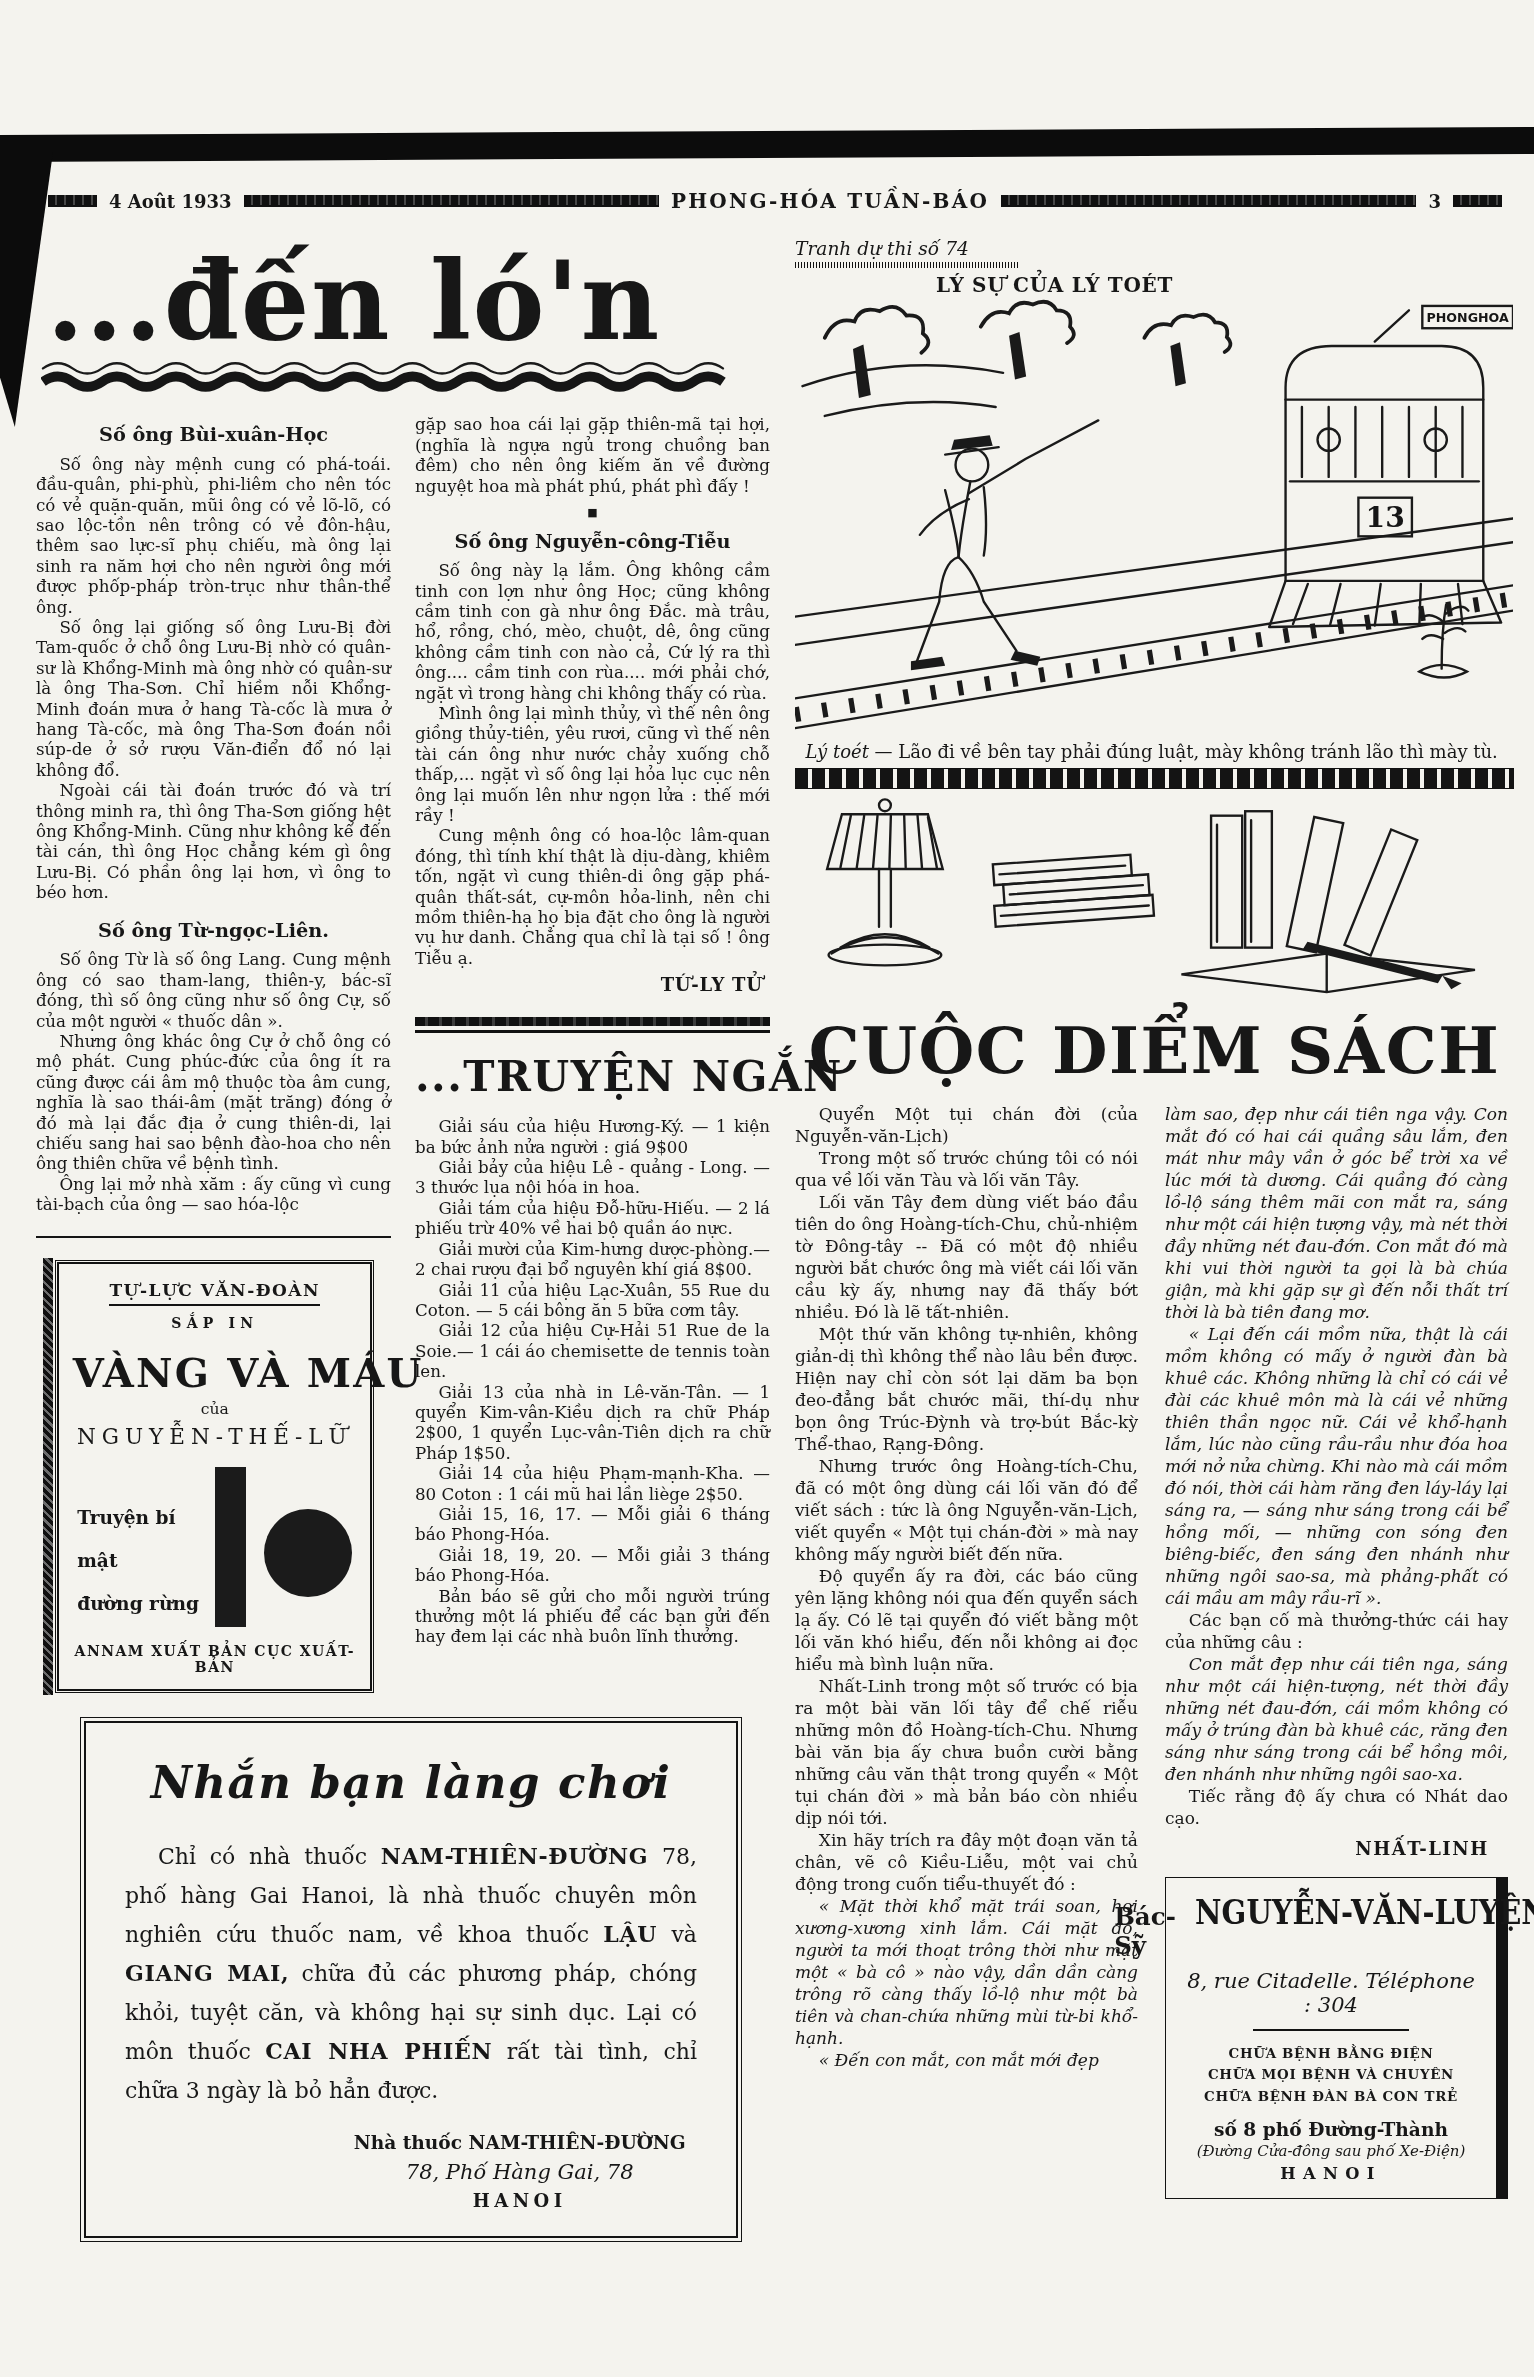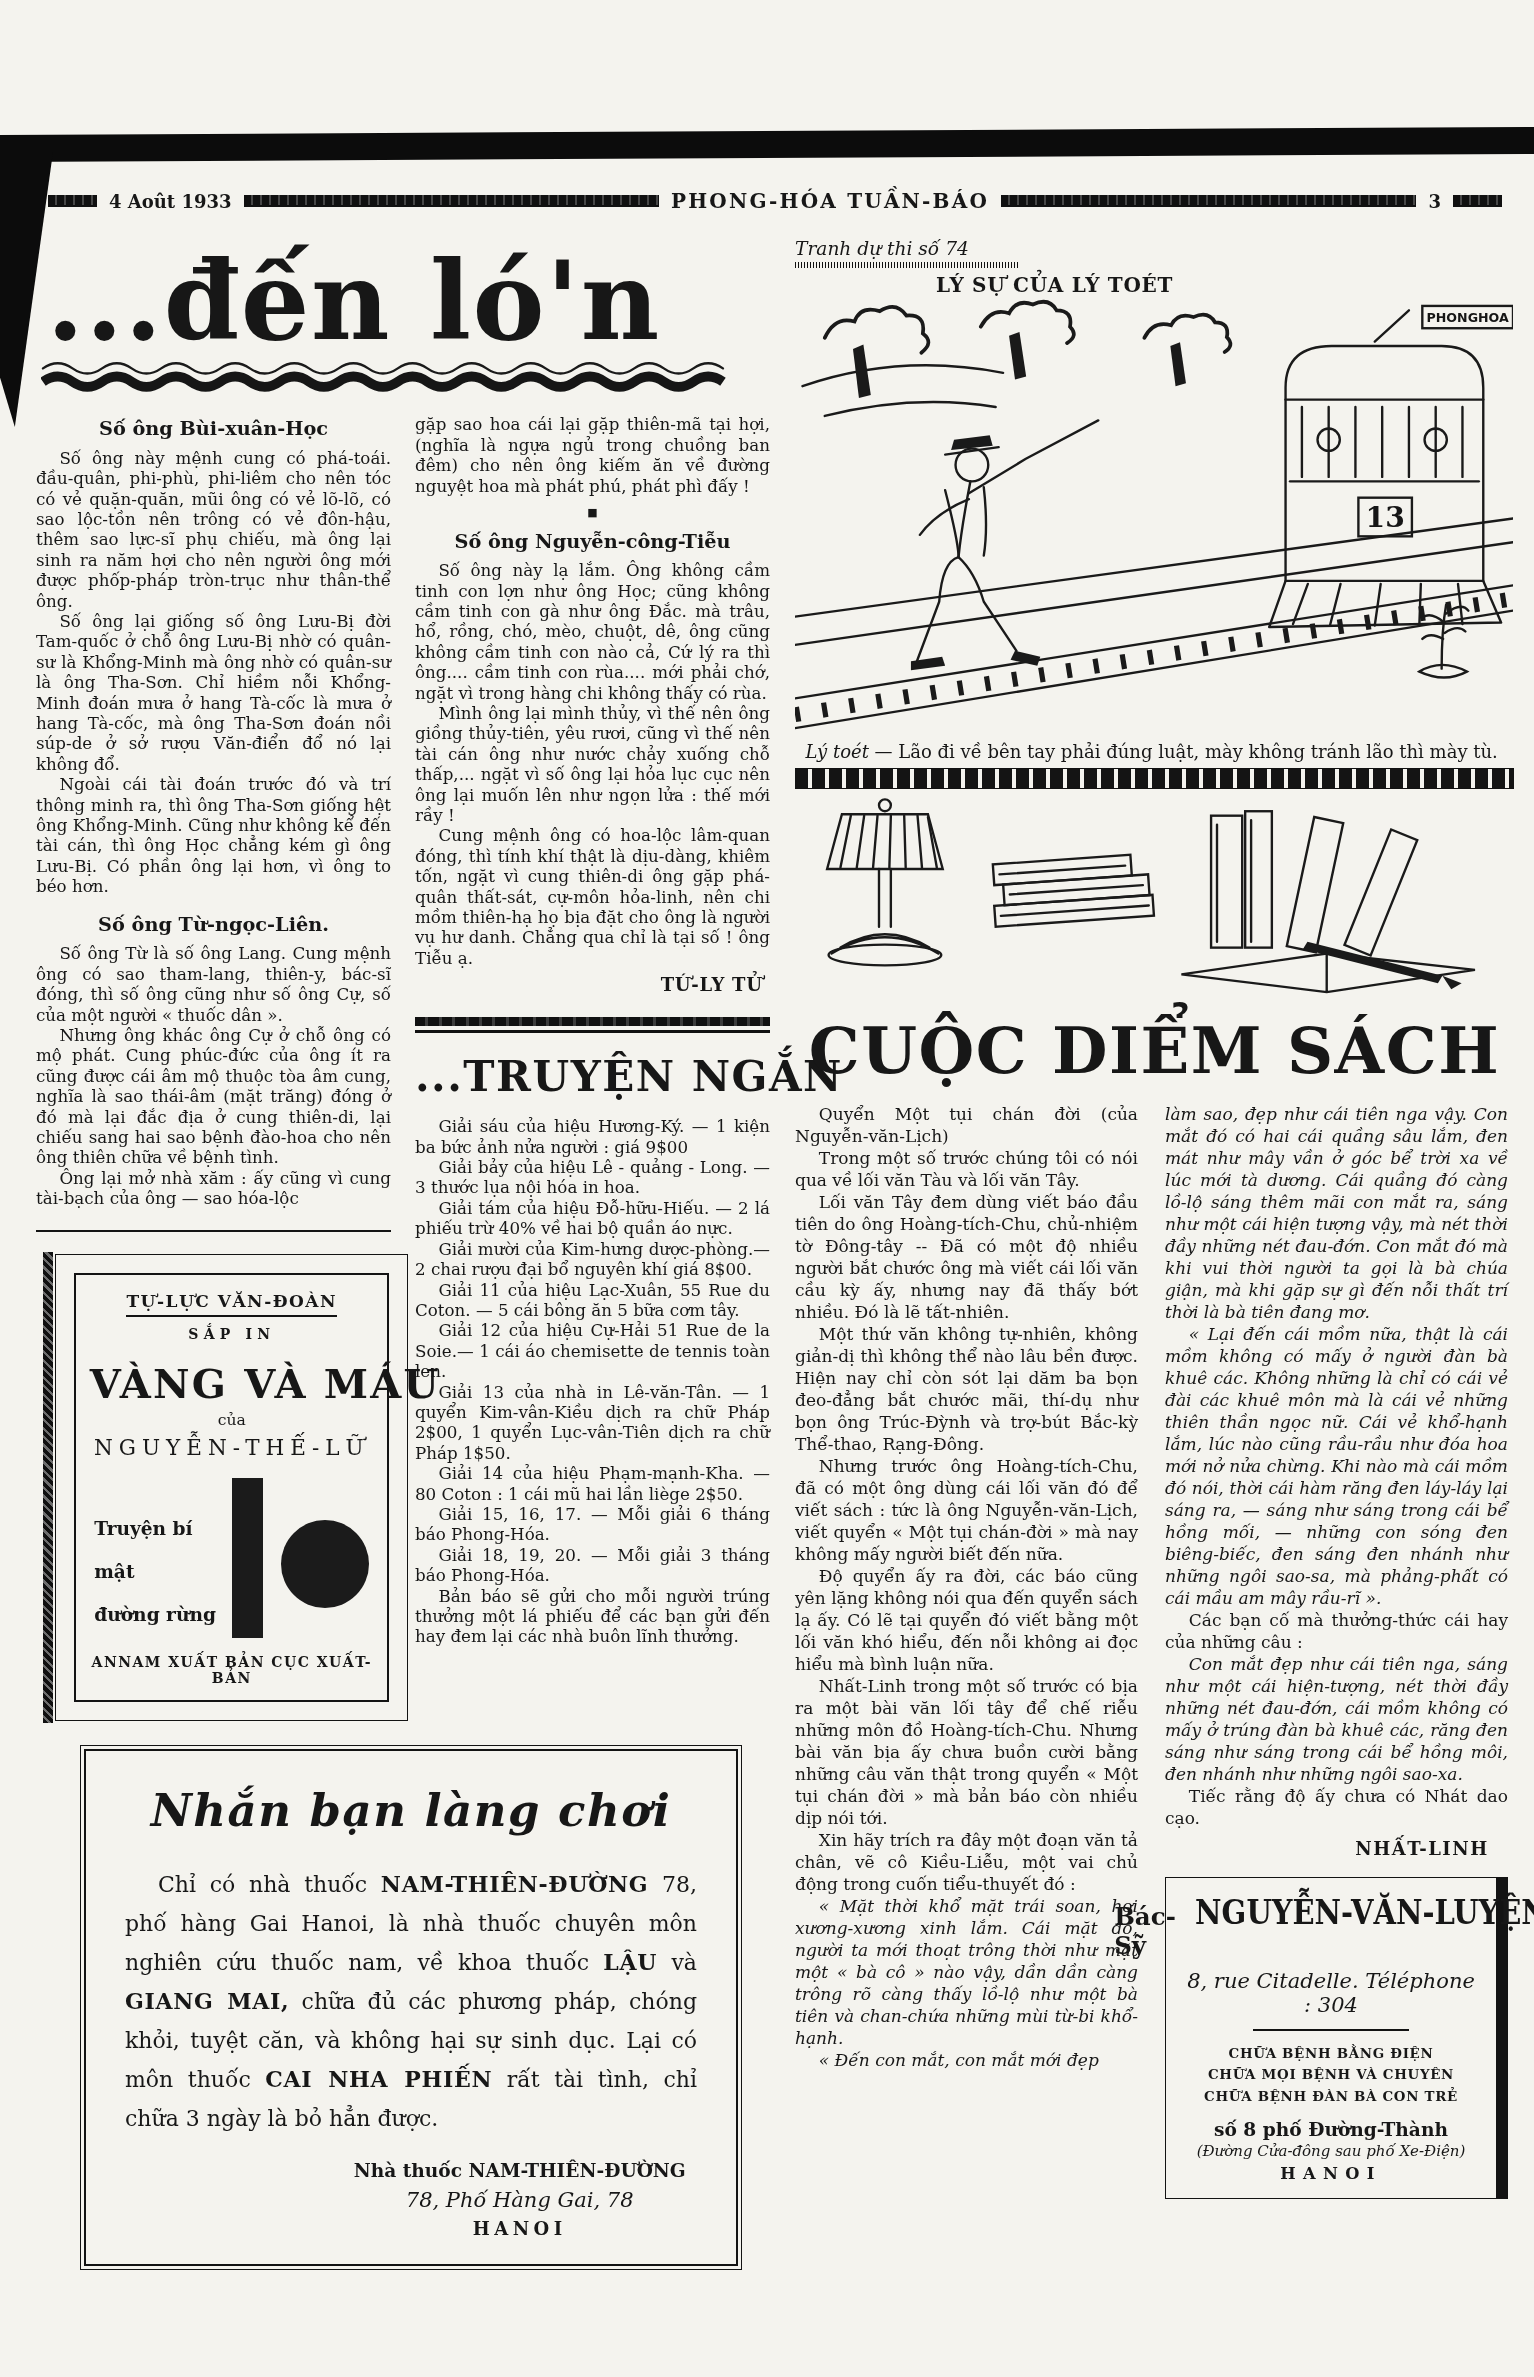--- a/index.html
+++ b/index.html
@@ -20,26 +20,26 @@
   .zone-left{width:734px;flex:0 0 auto;}
   .zone-right{flex:1;min-width:0;}
   
   .headline{font-size:108px;font-weight:bold;line-height:1.02;letter-spacing:1.5px;margin:10.4px 0 1.5px 10.4px;white-space:nowrap;}
   .wavy{margin:3px 0 0 4.5px;}
   
   .cols{display:flex;gap:24px;margin-top:16.3px;}
   .col{width:355px;}
   .col p,.rev-col p{margin:0;font-size:16.7px;line-height:20.4px;text-indent:1.4em;text-align:justify;}
   h3.art{font-size:19.3px;font-weight:bold;text-align:center;margin:16.3px 0 7.4px;}
-  h3.art.first{margin-top:3px;}
+  h3.art.first{margin-top:9px;}
   .sqdiv{text-align:center;font-size:11px;margin:10.4px 0;}
   .sig{text-align:right;font-weight:bold;font-size:18px;letter-spacing:0.7px;margin:6px 7.4px 0 0;}
   .col-rule{border:none;border-top:2.2px solid #141414;margin:21px 0 0;}
   
-  .book-ad{margin:22px 0 0 19.3px;width:315px;position:relative;border:1.5px solid #131313;padding:18px;}
+  .book-ad{margin:22px 0 0 19.3px;width:315px;position:relative;border:1.5px solid #131313;padding:1px;}
   .book-ad::before{content:"";position:absolute;left:-13.4px;top:-3px;bottom:-3px;width:10.4px;
      background:repeating-linear-gradient(45deg,#101010 0 3.7px,#6d6d6d 3.7px 6px);}
   .book-ad-inner{border:2.2px solid #131313;padding:16.3px 13.4px 13.4px;text-align:center;}
   .ba-pub{font-size:17px;font-weight:bold;letter-spacing:1.5px;display:inline-block;border-bottom:2.2px solid #131313;padding-bottom:3.7px;}
   .ba-sapin{font-size:14px;font-weight:bold;letter-spacing:5.2px;margin-top:9px;}
   .ba-title{font-size:40px;font-weight:bold;letter-spacing:2.2px;margin:18px 0 4.5px;white-space:nowrap;}
   .ba-cua{font-size:15.6px;margin:4.5px 0;}
   .ba-author{font-size:21.5px;letter-spacing:6px;margin:6px 0 18px;white-space:nowrap;}
   .ba-mid{display:flex;justify-content:space-between;align-items:flex-start;padding:0 4.5px;margin-bottom:16.3px;}
   .ba-tag{font-size:18.6px;font-weight:bold;text-align:left;line-height:2.3;margin-top:30px;}

